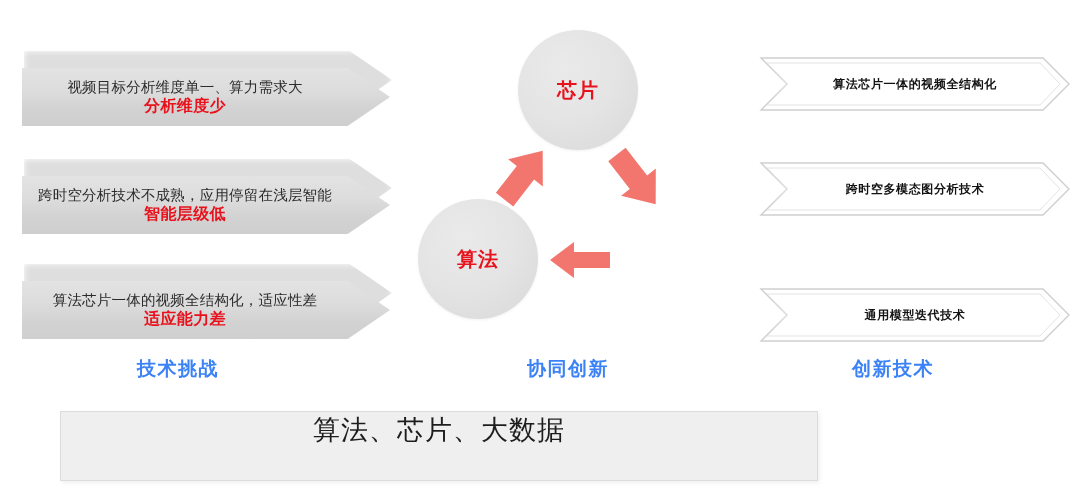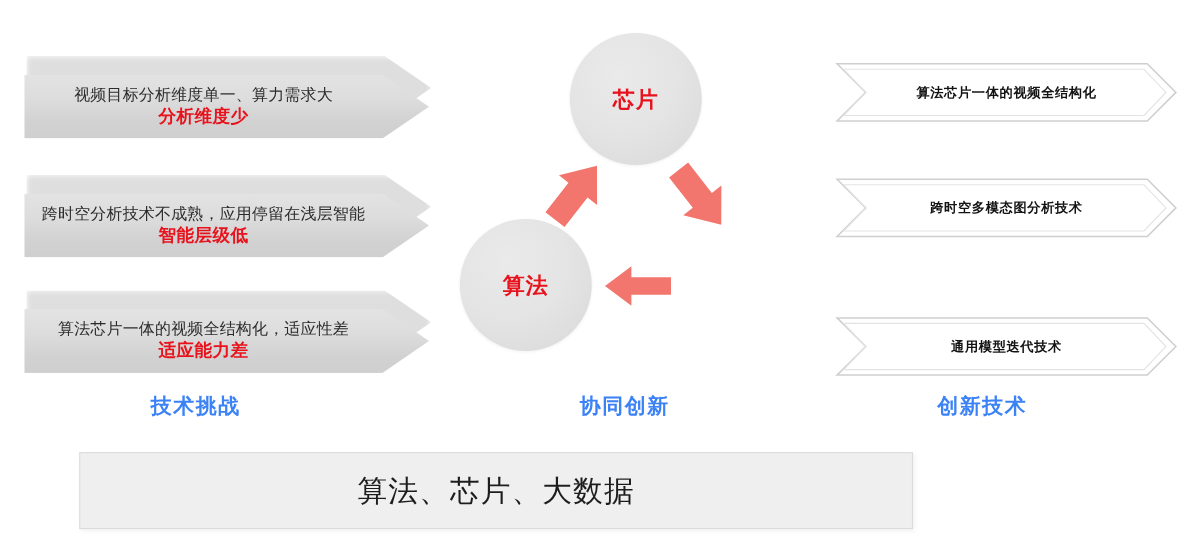--- a/index.html
+++ b/index.html
@@ -136,29 +136,28 @@
     letter-spacing: 1.5px;
     white-space: nowrap;
   }
   .sl-left   { left: 137px; top: 356px; }
   .sl-center { left: 527px; top: 356px; }
   .sl-right  { left: 852px; top: 356px; }
 
   
   #bottom-banner {
     position: absolute;
-    left: 72px;
+    left: 60px;
     top: 411px;
     width: 758px;
     height: 70px;
     background: #efefef;
     border: 1px solid #dcdcdc;
     box-sizing: border-box;
     display: flex;
-    align-items: center;
     justify-content: center;
     box-shadow: 2px 2px 4px rgba(0,0,0,0.06);
   }
   #bottom-banner .bb-dark {
     font-size: 27px;
     color: #1d1d1d;
     letter-spacing: 1px;
     white-space: nowrap;
   }
   #bottom-banner .bb-red {

